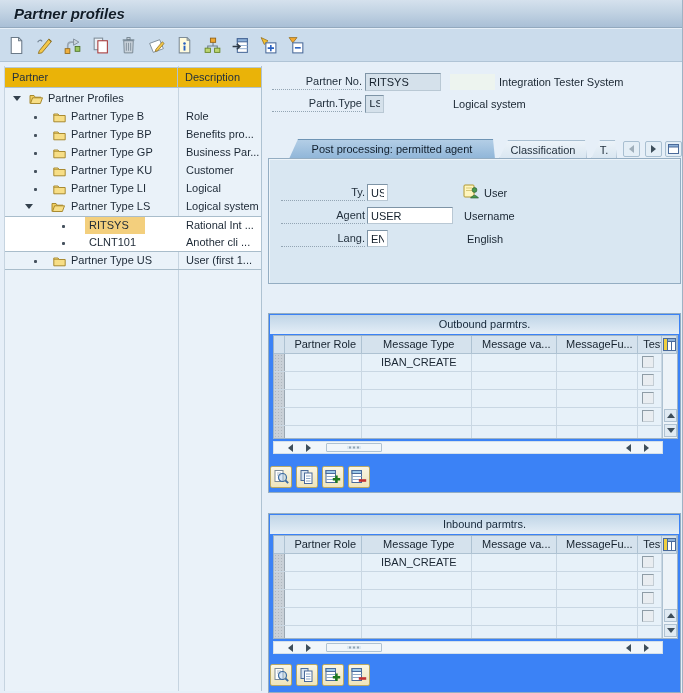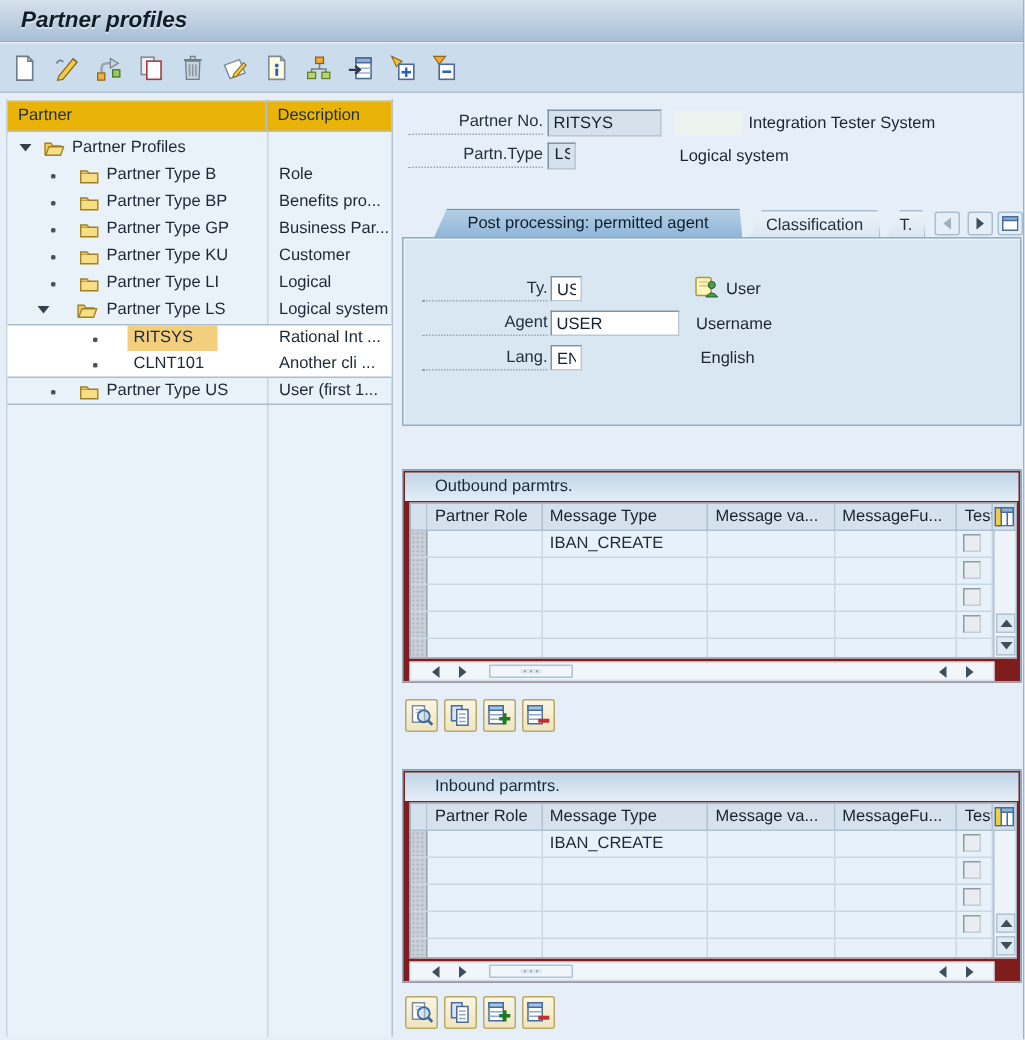--- a/index.html
+++ b/index.html
@@ -67,22 +67,22 @@
   .tab.inactive { background:linear-gradient(#ECF3F9, #D9E6F1); border:1px solid #A9BFD1;
     border-bottom:0; color:#23313E; }
   .navbtn { position:absolute; width:17px; height:16px; background:#E4EEF6;
     border:1px solid #A9BFD1; border-radius:2px; display:flex; align-items:center;
     justify-content:center; cursor:pointer; }
   .arr-l { width:0;height:0;border-top:4px solid transparent;border-bottom:4px solid transparent;border-right:5px solid #9FAEBA; }
   .arr-r { width:0;height:0;border-top:4px solid transparent;border-bottom:4px solid transparent;border-left:5px solid #3E4E5A; }
   .tabbody { position:absolute; left:268px; top:158px; width:413px; height:126px;
     background:#D9E7F2; border:1px solid #94ADC2; box-shadow:inset 1px 1px 0 #EDF4FA; }
   
-  .gpanel { position:absolute; left:268px; width:413px; height:142px;
-    background:#7f1d1d; border:1px solid #94ADC2; }
+  .gpanel { position:absolute; left:268px; width:413px; height:180px;
+    background:#3b82f6; border:1px solid #94ADC2;text-align:center; }
   .gcaption { position:absolute; left:1px; top:1px; width:409px; height:19px;
     background:linear-gradient(#C0D5E7, #E4EEF7); padding:3px 0 0 20px; color:#16283A; }
   .gtable { position:absolute; left:4px; top:21px; width:405px; height:104px;
     border:1px solid #9FB4C6; background:#E7F1F9; overflow:hidden; }
   .ghead { display:flex; height:18px; }
   .ghead .gh { background:#D5E2ED; border-right:1px solid #AEC2D2; border-bottom:1px solid #AEC2D2;
     padding:2px 0 0 5px; white-space:nowrap; overflow:hidden; color:#16222E; }
   .gbody { position:absolute; left:0; top:18px; width:388px; height:85px; overflow:hidden; }
   .grow { display:flex; height:18px; border-bottom:1px solid #C9D7E3; }
   .gsel { width:11px; background:#C9D0D7; border-right:1px solid #9AA7B2;

